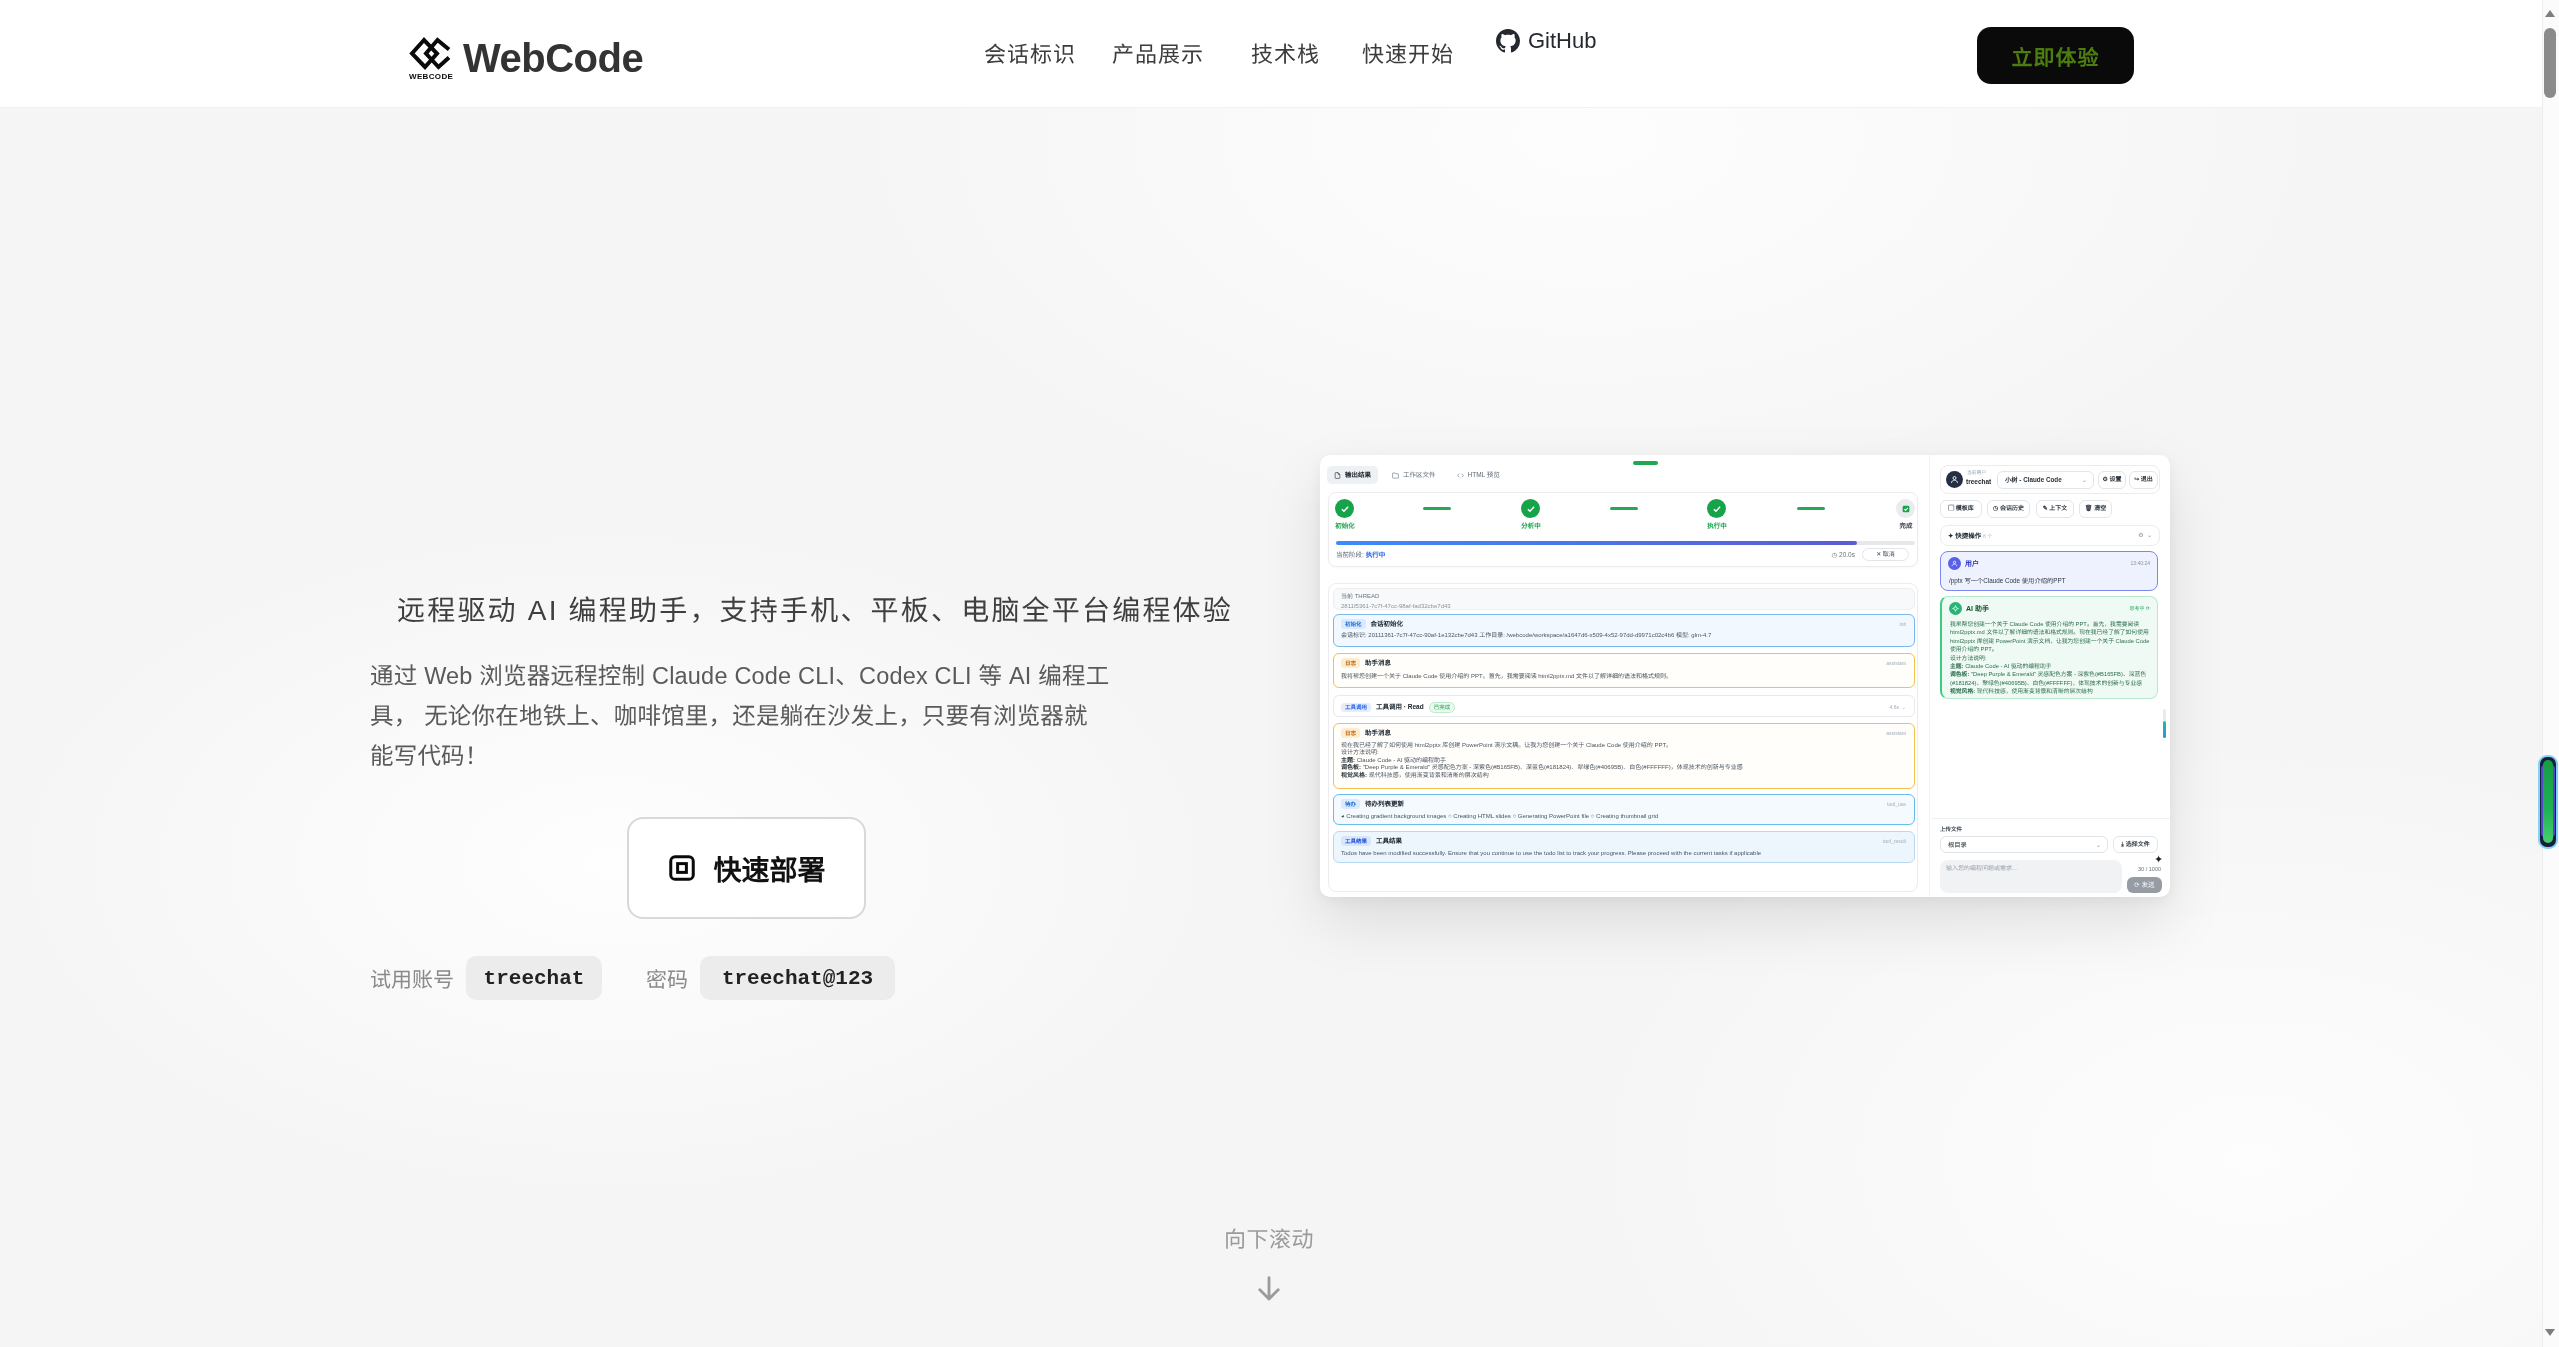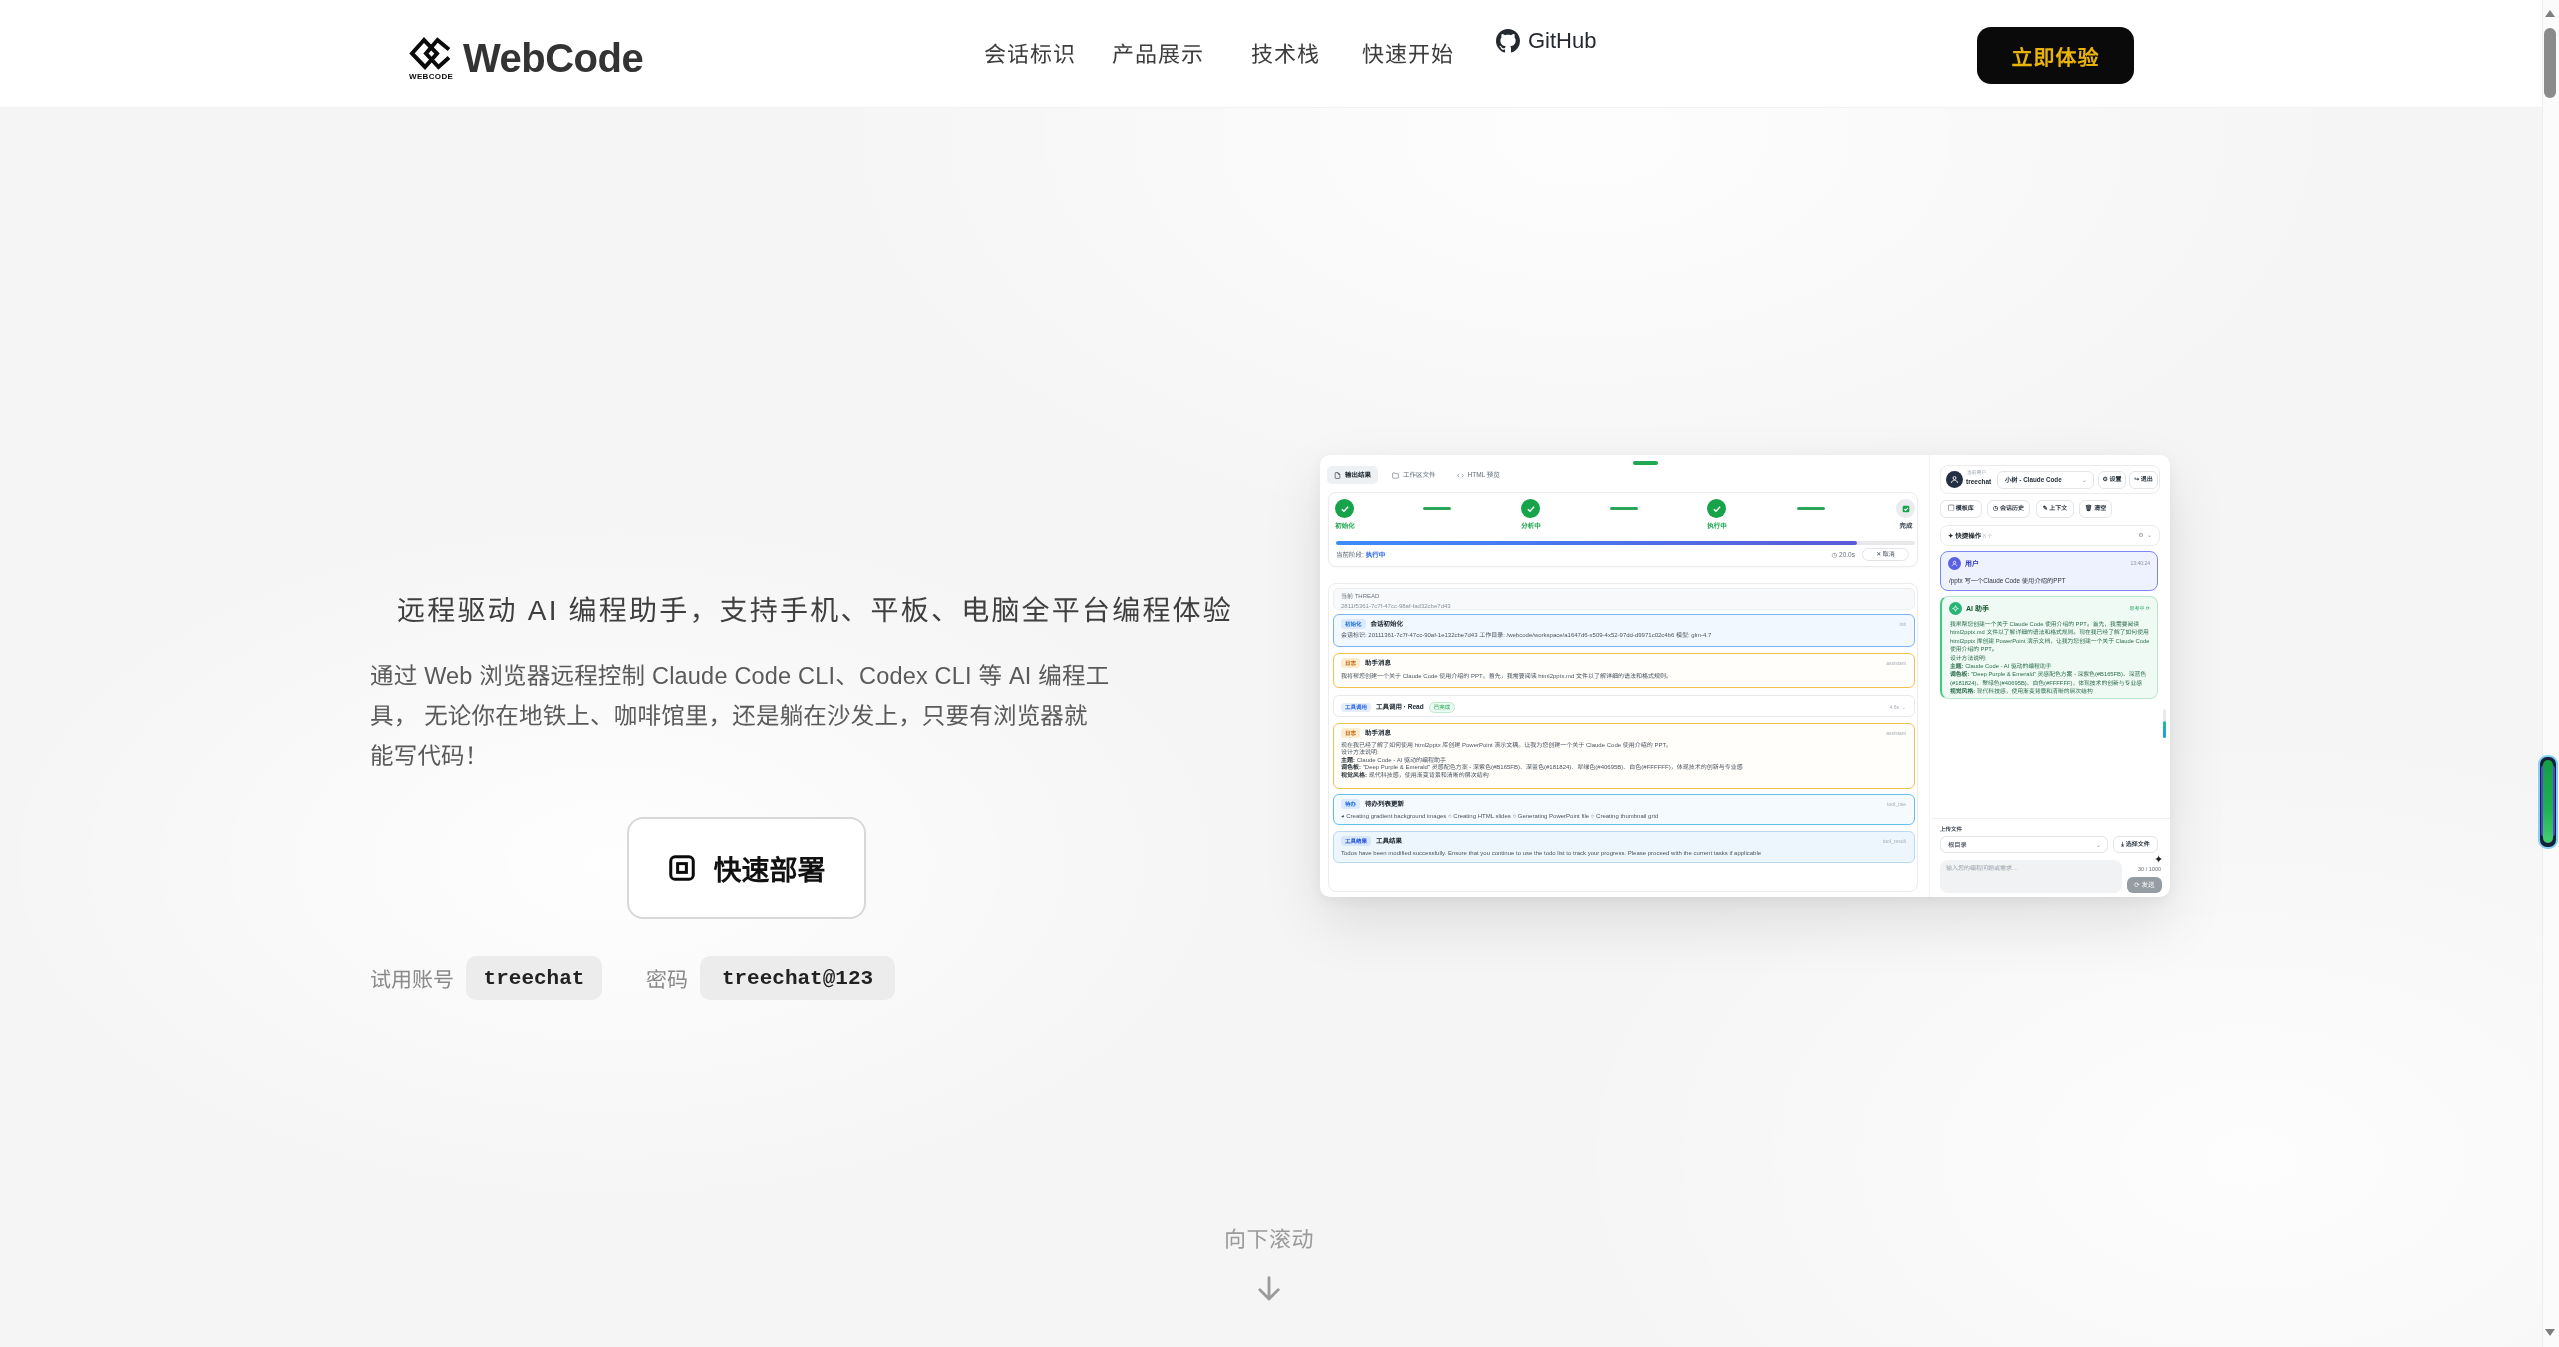--- a/index.html
+++ b/index.html
@@ -14,21 +14,21 @@
       linear-gradient(#f5f5f5,#f5f5f5);
   }
   .abs { position:absolute; }
 
   
   .nav { position:absolute; left:0; top:0; width:2559px; height:108px; background:#ffffff; border-bottom:1px solid #f2f2f2; }
   .logo-ico { position:absolute; left:409px; top:37px; }
   .logo-word { position:absolute; left:463px; top:36px; font-size:40px; font-weight:bold; color:#333333; letter-spacing:-0.5px; }
   .nav-item { position:absolute; top:36px; font-size:22px; color:#3c3c3c; font-weight:500; letter-spacing:1px; }
   .gh { position:absolute; top:28px; font-size:22px; color:#24292f; display:flex; align-items:center; gap:8px; }
-  .cta { position:absolute; left:1977px; top:27px; width:157px; height:57px; background:#0a0a0a; border-radius:14px; color:#eab308; font-size:21px; font-weight:bold; display:flex; align-items:center; justify-content:center; letter-spacing:1px; }
+  .cta { position:absolute; left:1977px; top:27px; width:157px; height:57px; background:#0a0a0a; border-radius:14px; color:#4d7c0f; font-size:21px; font-weight:bold; display:flex; align-items:center; justify-content:center; letter-spacing:1px; }
 
   
   .h1 { position:absolute; left:368px; top:368px; width:900px; font-size:88px; line-height:94px; font-weight:900; color:#070707; letter-spacing:-3px; }
   .sub { position:absolute; left:370px; top:588px; width:1000px; font-size:28px; color:#3f3f3f; letter-spacing:2.2px;margin-left:27px; }
   .para { position:absolute; left:370px; top:656px; width:780px; font-size:23.5px; line-height:40px; color:#5a5a5a; letter-spacing:0.2px; }
   .btn-black { position:absolute; left:369px; top:815px; width:233px; height:92px; background:#0a0a0a; border-radius:16px; color:#fff; font-size:28px; font-weight:bold; display:flex; align-items:center; justify-content:center; gap:16px; }
   .btn-white { position:absolute; left:627px; top:817px; width:239px; height:102px; background:#ffffff; border:2px solid #d8d8d8; border-radius:16px; color:#111; font-size:28px; font-weight:bold; display:flex; align-items:center; justify-content:center; gap:16px; }
   .acct-label { position:absolute; font-size:21px; color:#8a8a8a; top:963px; }
   .code-box { position:absolute; top:956px; height:44px; background:#ececec; border-radius:10px; font-family:"Liberation Mono", monospace; font-weight:bold; font-size:21px; color:#222; display:flex; align-items:center; justify-content:center; }
 

